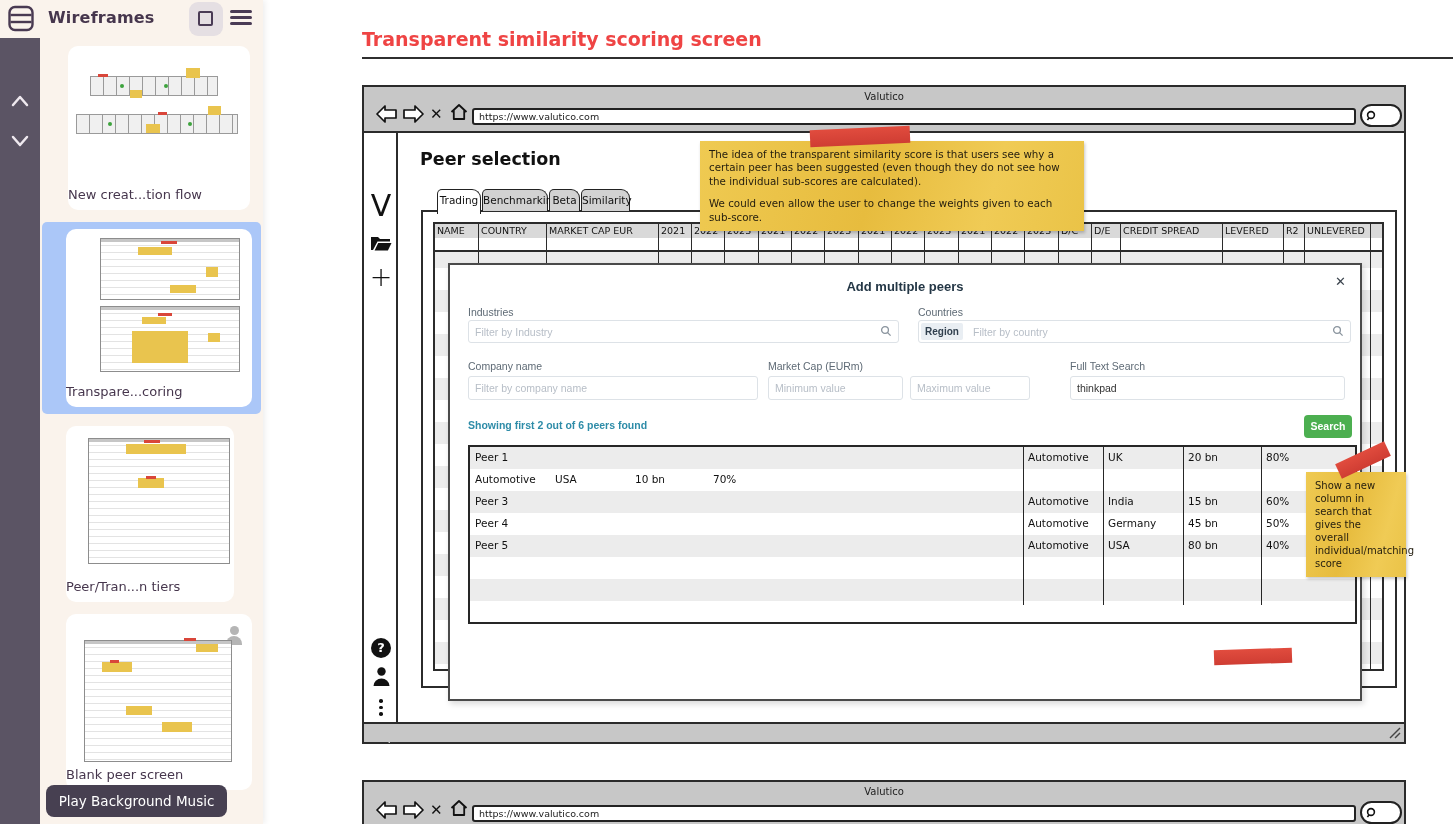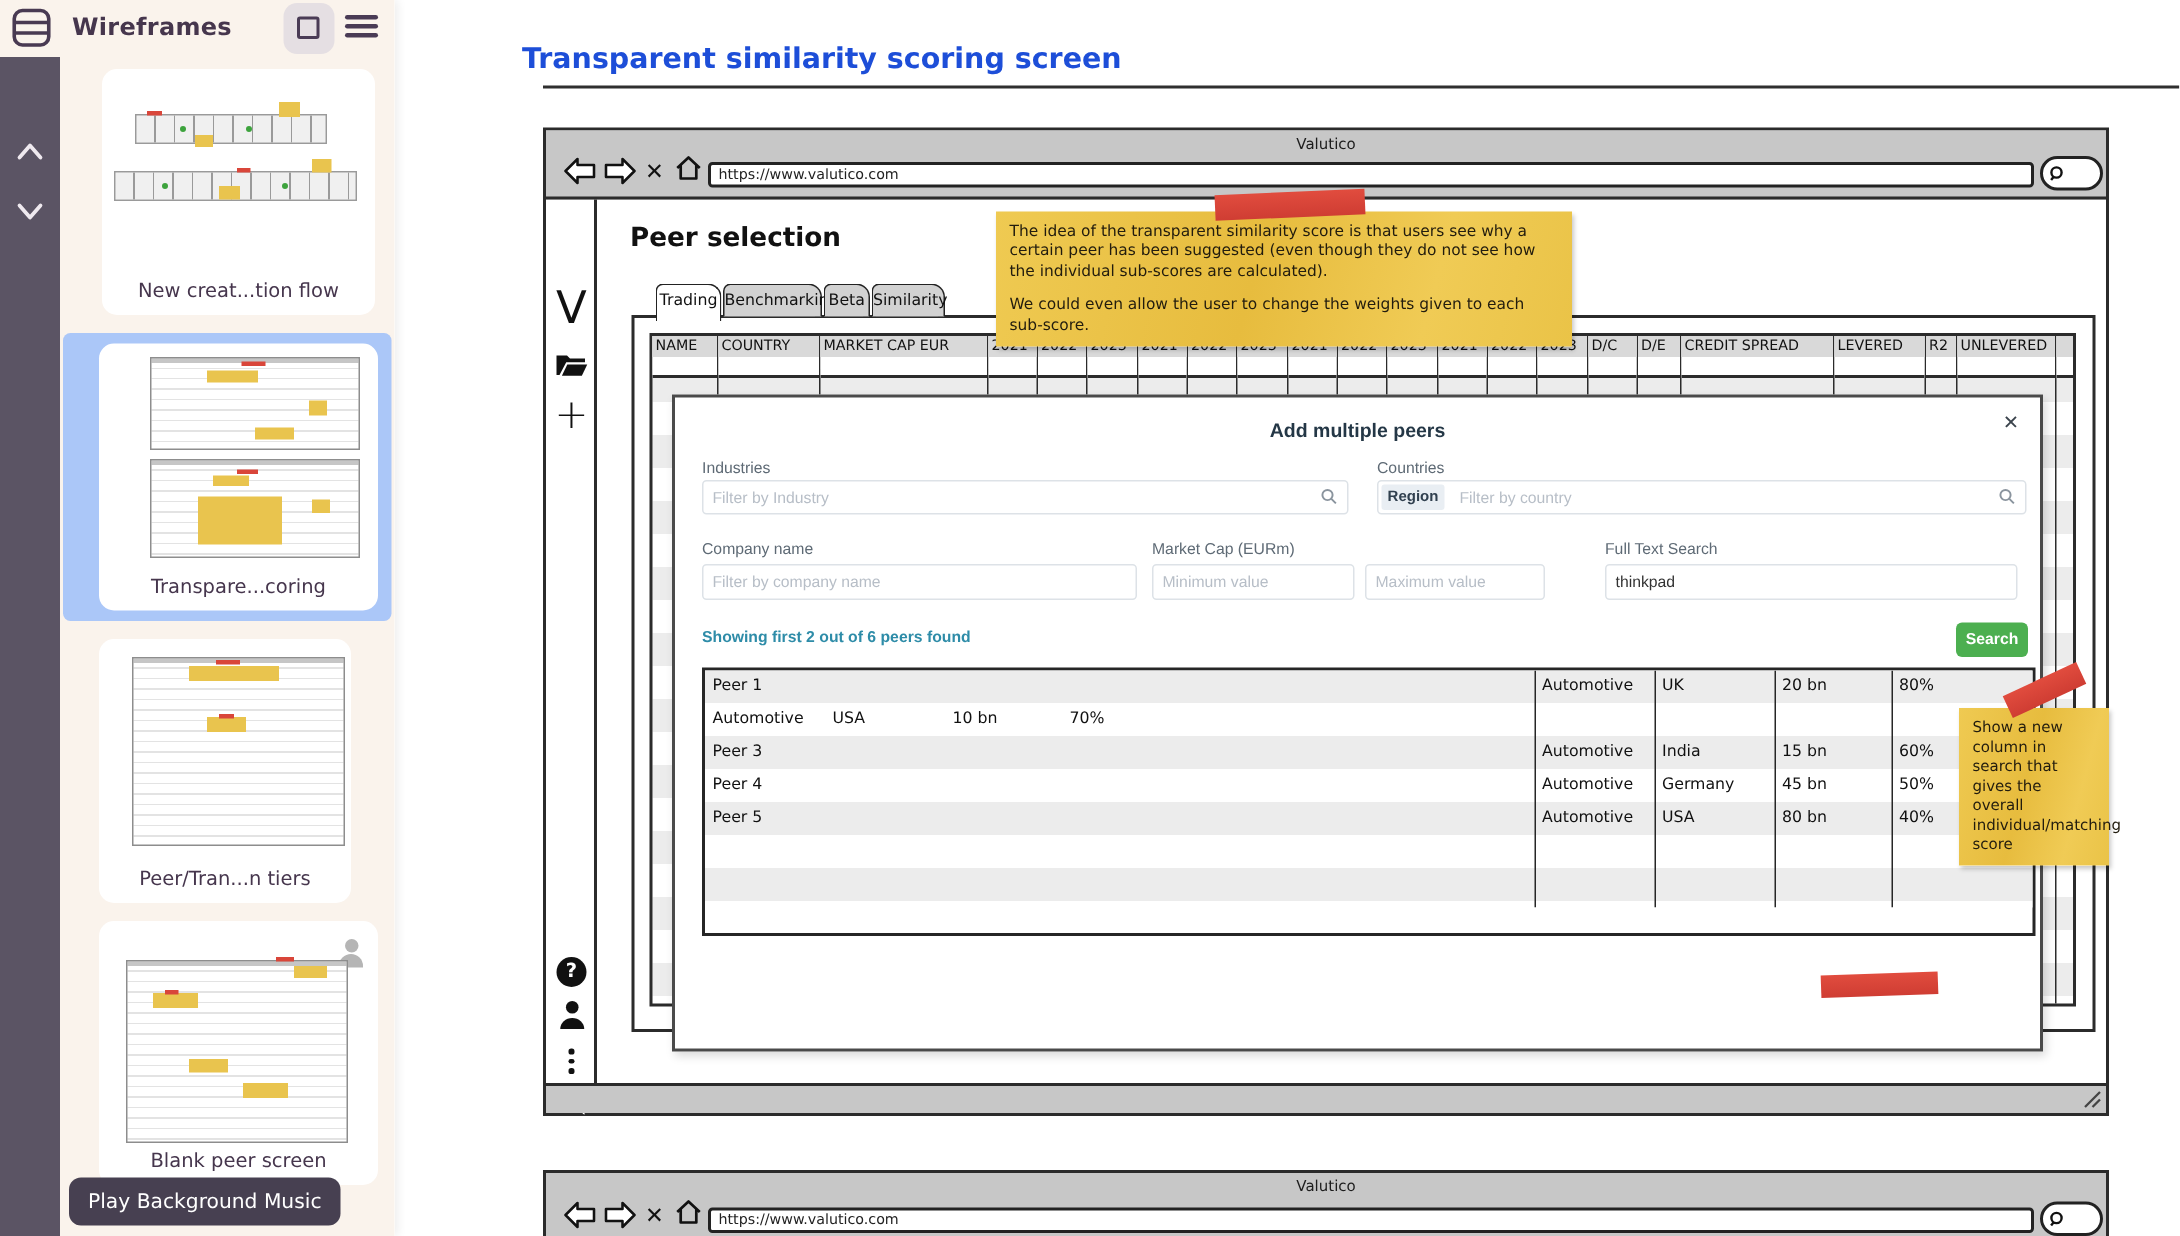--- a/index.html
+++ b/index.html
@@ -17,39 +17,39 @@
   #menu-btn{position:absolute;left:230px;top:10px;width:22px;height:18px;}
   #menu-btn i{display:block;height:2.5px;background:#4a3b55;margin:0 0 3.5px;border-radius:2px;}
 
   #rail{position:absolute;left:0;top:38px;width:40px;height:786px;background:#5b5464;}
   .rail-btn{position:absolute;left:11px;width:18px;height:12px;}
   #music-btn{position:absolute;left:9px;top:784px;font-size:21px;color:#f5f0f5;}
   #list{position:absolute;left:40px;top:38px;width:223px;height:786px;background:#faf3ec;}
   #collapse-chevron{position:absolute;left:48px;top:116px;}
 
   .wcard{position:absolute;background:#fff;border-radius:10px;}
-  .wlabel{position:absolute;left:0;bottom:8px;width:100%;text-align:center;font-size:13px;color:#46364d;}
+  .wlabel{position:absolute;left:0;bottom:8px;width:100%;text-align:left;font-size:13px;color:#46364d;}
   #sel-bg{position:absolute;left:42px;top:222px;width:219px;height:192px;background:#abc7f8;border-radius:5px;}
   
   .mrow{position:absolute;height:20px;border:1px solid #9a9a9a;
         background:repeating-linear-gradient(90deg,#f0f0f0 0 12px,#9a9a9a 12px 13px);}
   .mshot{position:absolute;border:1px solid #8d8d8d;background-color:#fff;
          background-image:linear-gradient(#c6c6c6 0 3px,rgba(0,0,0,0) 3px),
          repeating-linear-gradient(180deg,rgba(0,0,0,0) 0 6px,#e3e3e3 6px 7px);}
   .mnote{position:absolute;background:#e9c44e;}
   .mred{position:absolute;background:#d9463a;height:3px;}
   .mdot{position:absolute;width:4px;height:4px;border-radius:50%;background:#3da33d;}
   .mava-head{position:absolute;width:9px;height:9px;border-radius:50%;background:#b5b5b5;}
   .mava-body{position:absolute;width:16px;height:9px;border-radius:8px 8px 0 0;background:#b5b5b5;}
 
   #music-tooltip{position:absolute;left:46px;top:785px;width:181px;height:32px;background:#474051;border-radius:8px;
     color:#fff;font-size:13.5px;text-align:center;line-height:32px;z-index:60;}
 
   
-  #main-title{position:absolute;left:348px;top:28px;font-size:19px;font-weight:bold;color:#1d4ed8;}
+  #main-title{position:absolute;left:362px;top:28px;font-size:19px;font-weight:bold;color:#ef4444;}
   #title-rule{position:absolute;left:362px;top:57px;width:1091px;border-top:2px solid #2f2f2f;}
 
   
   .bwin{position:absolute;left:362px;width:1044px;border:2px solid #2b2b2b;background:#fff;}
   #bw1{top:85px;height:659px;}
   #bw2{top:780px;height:58px;background:#c7c7c7;}
   .chrome{position:absolute;left:0;top:0;width:100%;height:46px;background:#c7c7c7;border-bottom:2px solid #2b2b2b;}
   .wtitle{position:absolute;left:0;top:4px;width:100%;text-align:center;font-size:10px;color:#1d1d1d;}
   .nav-ic{position:absolute;top:17px;}
   .xmark{position:absolute;top:18px;font-size:15px;font-weight:bold;color:#111;}
@@ -112,21 +112,21 @@
   .vline{position:absolute;top:0;bottom:0;width:0;border-left:1.5px solid #262626;}
   .prow{display:flex;height:22px;}
   .pc{font-size:10.5px;padding:4px 0 0 5px;white-space:nowrap;overflow:hidden;}
 
   
   .note{position:absolute;background:linear-gradient(105deg,#efca52,#e7bc3e 45%,#f0cb55 75%,#eac347);
         z-index:6;padding:7px 9px;font-size:10.3px;line-height:1.3;color:#221c0e;
         box-shadow:1px 2px 3px rgba(0,0,0,.22);}
   .note p{margin:0 0 9px;}
   .note p:last-child{margin:0;}
-  #note1{left:664px;top:141px;width:384px;min-height:72px;}
+  #note1{left:700px;top:141px;width:384px;min-height:72px;}
   #note2{left:1306px;top:472px;width:100px;min-height:74px;font-size:10px;}
   #note3{left:1097px;top:661px;width:311px;min-height:70px;}
   #note3 .link{word-break:break-all;}
   .tape{position:absolute;background:linear-gradient(#e14c3e,#cf3d33);z-index:7;}
   #tape1{left:810px;top:128px;width:100px;height:17px;transform:rotate(-2.5deg);}
   #tape2{left:1336px;top:452px;width:54px;height:16px;transform:rotate(-25deg);}
   #tape3{left:1214px;top:649px;width:78px;height:15px;transform:rotate(-2deg);}
 
   #statusbar{position:absolute;left:0;bottom:0;width:100%;height:20px;background:#c7c7c7;border-top:2px solid #2b2b2b;}
   #resize-glyph{position:absolute;right:3px;bottom:3px;}

